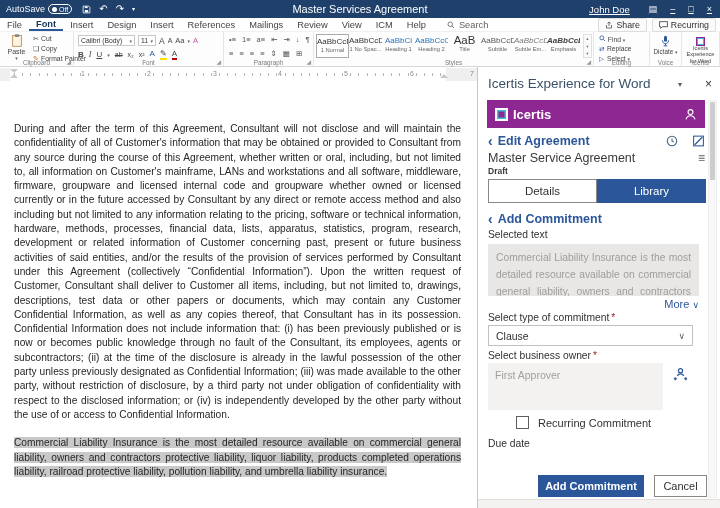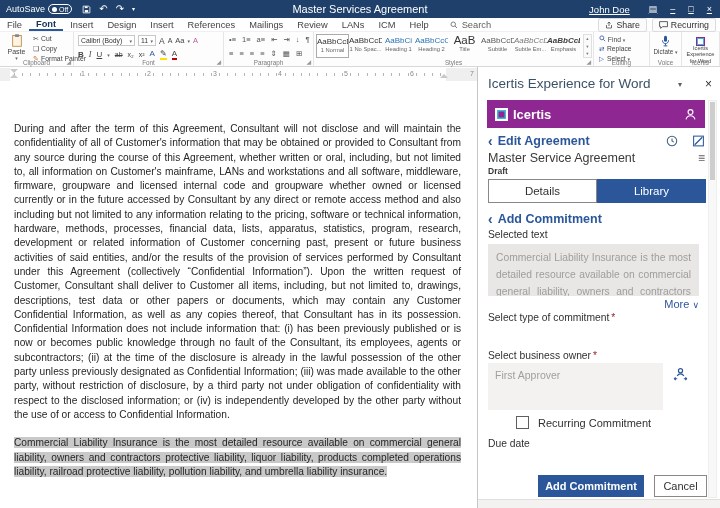--- a/index.html
+++ b/index.html
@@ -181,21 +181,21 @@
 
   <div class="menubar">
     <span class="mtab">File</span>
     <span class="mtab active">Font</span>
     <span class="mtab">Insert</span>
     <span class="mtab">Design</span>
     <span class="mtab">Insert</span>
     <span class="mtab">References</span>
     <span class="mtab">Mailings</span>
     <span class="mtab">Review</span>
-    <span class="mtab">LANs</span>
+    <span class="mtab">View</span>
     <span class="mtab">ICM</span>
     <span class="mtab">Help</span>
     <span class="msearch">
       <svg width="8" height="8" viewBox="0 0 16 16">
           <circle cx="6.5" cy="6.5" r="4.5" fill="none" stroke="#605e5c" stroke-width="1.6"></circle>
           <line x1="10" y1="10" x2="14" y2="14" stroke="#605e5c" stroke-width="1.6"></line>
         </svg>
       <span>Search</span>
     </span>
     <span class="mb-right">
@@ -426,20 +426,24 @@
     <div class="addc-row">
       <span class="backch">‹</span>
       <span class="addc-label">Add Commitment</span>
     </div>
 
     <div class="lbl seltext-lbl">Selected text</div>
     <div class="seltext-box">Commercial Liability Insurance is the most detailed resource available on commercial general liability, owners and contractors protective liability, liquor</div>
     <div class="more-link"><span>More</span> <span class="ch">∨</span></div>
 
     <div class="lbl type-lbl"><span>Select type of commitment</span><span class="req">*</span></div>
+    <div class="dropdown">
+      <span>Clause</span>
+      <span class="ch">∨</span>
+    </div>
 
     <div class="lbl owner-lbl"><span>Select business owner</span><span class="req">*</span></div>
     <div class="owner-box">First Approver</div>
     <svg class="picker-ico" width="15" height="15" viewBox="0 0 16 16">
         <circle cx="8" cy="4" r="2.2" fill="none" stroke="#2b579a" stroke-width="1.3"></circle>
         <path d="M4.5 9.5c.8-1.6 2-2.2 3.5-2.2s2.7.6 3.5 2.2" fill="none" stroke="#2b579a" stroke-width="1.3"></path>
         <path d="M1.5 12.5l3 0M2.8 11l-1.3 1.5 1.3 1.5" fill="none" stroke="#2b579a" stroke-width="1.2"></path>
         <path d="M14.5 12.5l-3 0M13.2 11l1.3 1.5-1.3 1.5" fill="none" stroke="#2b579a" stroke-width="1.2"></path>
       </svg>
 

